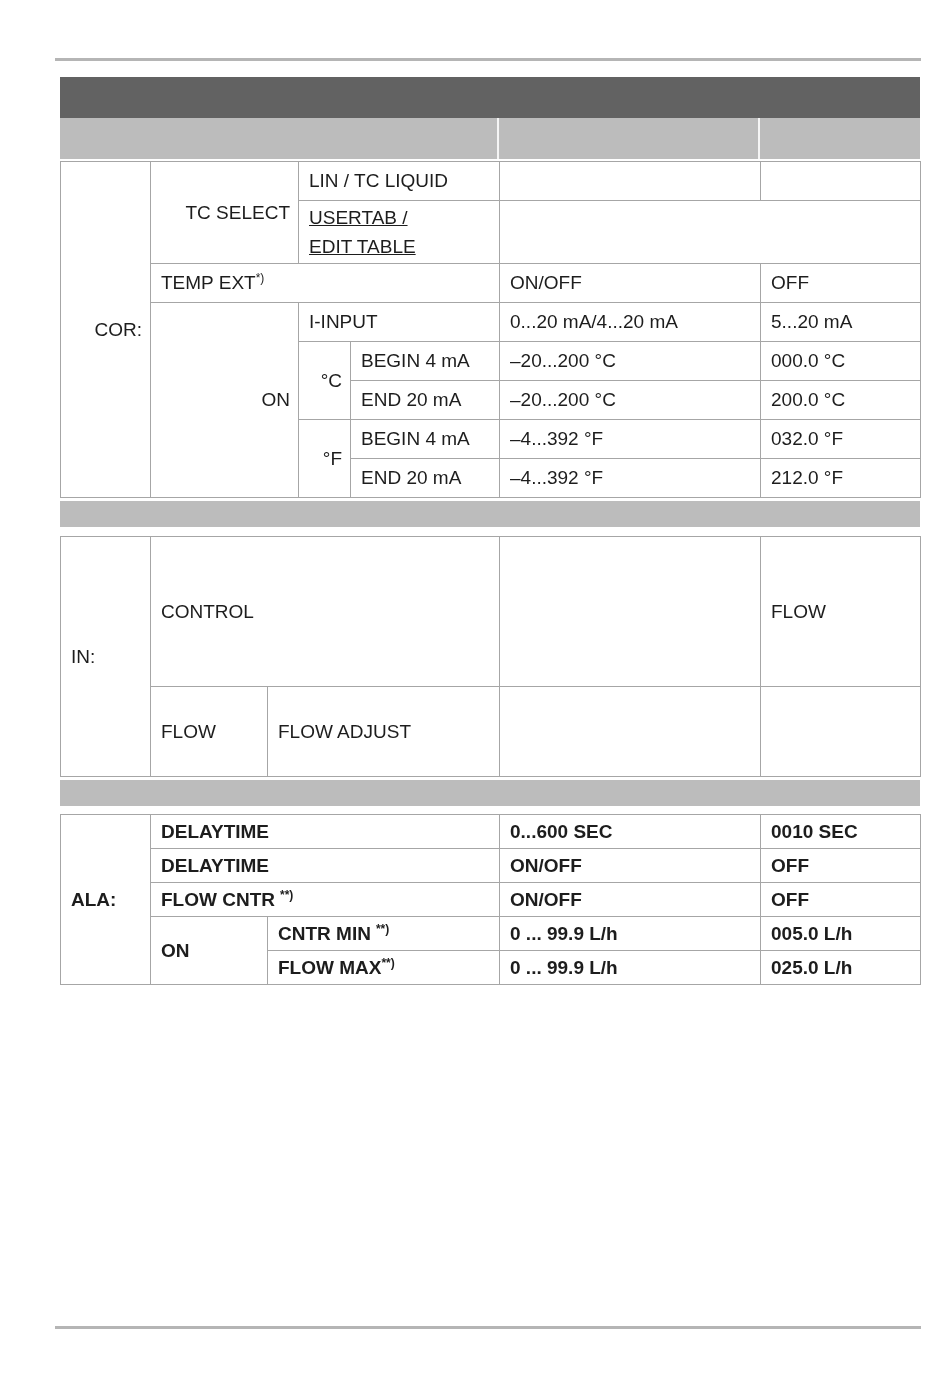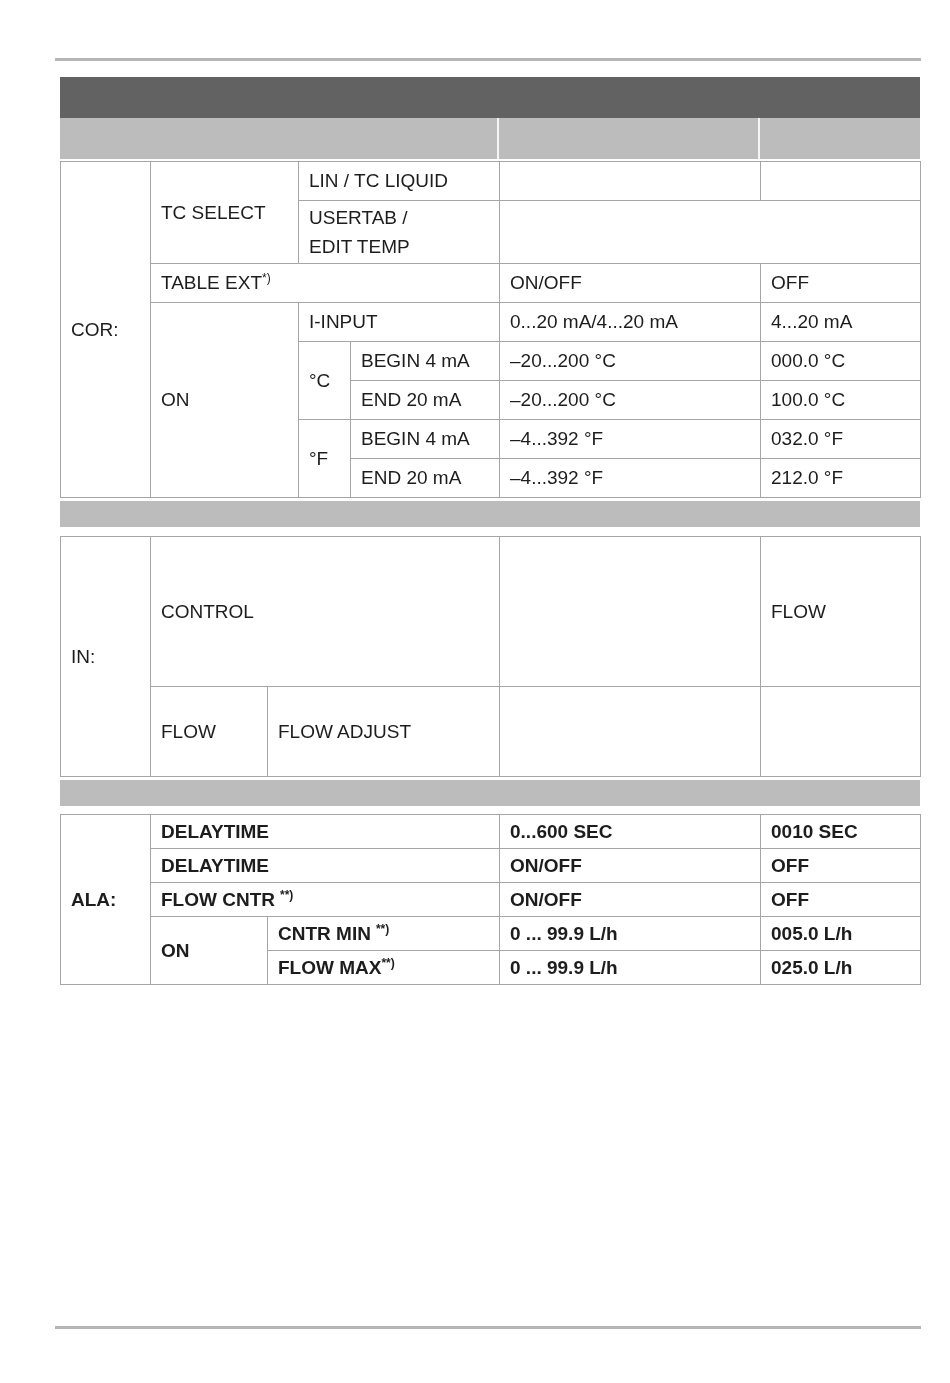--- a/index.html
+++ b/index.html
@@ -62,31 +62,32 @@
   table.ptable td {
     border: 1px solid #a6a6a6;
     padding: 0 8px 0 10px;
     vertical-align: middle;
     overflow: hidden;
     line-height: 1.25;
   }
   td.valign-top {
     vertical-align: top;
     padding-top: 8px;
+    text-align: right;
   }
   td.valign-top-tall {
     vertical-align: top;
     padding-top: 14px;
   }
   td.valign-top-ala {
     vertical-align: top;
     padding-top: 5px;
   }
   tr.r38 td { height: 38px; }
-  tr.r62 td { height: 62px; }
+  tr.r62 td { height: 62px; text-decoration: underline; }
   tr.r149 td { height: 149px; }
   tr.r89 td { height: 89px; }
   tr.r33 td { height: 33px; font-weight: bold; }
   .two-line { line-height: 29px; }
   .sup {
     font-size: 12px;
     position: relative;
     top: -7px;
   }
   .sup.sp { margin-left: 5px; }
@@ -127,46 +128,46 @@
         <td rowspan="8" class="valign-top">COR:</td>
         <td rowspan="2" class="valign-top">TC SELECT</td>
         <td colspan="2">LIN / TC LIQUID</td>
         <td></td>
         <td></td>
       </tr>
       <tr class="r62">
         <td colspan="2">
           <div class="two-line">
             <div>USERTAB /</div>
-            <div>EDIT TEMP</div>
+            <div>EDIT TABLE</div>
           </div>
         </td>
         <td colspan="2"></td>
       </tr>
       <tr class="r38">
-        <td colspan="3"><span>TABLE EXT</span><span class="sup">*)</span></td>
+        <td colspan="3"><span>TEMP EXT</span><span class="sup">*)</span></td>
         <td>ON/OFF</td>
         <td>OFF</td>
       </tr>
       <tr class="r38">
         <td rowspan="5" class="valign-top">ON</td>
         <td colspan="2">I-INPUT</td>
         <td>0...20 mA/4...20 mA</td>
-        <td>4...20 mA</td>
+        <td>5...20 mA</td>
       </tr>
       <tr class="r38">
         <td rowspan="2" class="valign-top">°C</td>
         <td>BEGIN 4 mA</td>
         <td>–20...200 °C</td>
         <td>000.0 °C</td>
       </tr>
       <tr class="r38">
         <td>END 20 mA</td>
         <td>–20...200 °C</td>
-        <td>100.0 °C</td>
+        <td>200.0 °C</td>
       </tr>
       <tr class="r38">
         <td rowspan="2" class="valign-top">°F</td>
         <td>BEGIN 4 mA</td>
         <td>–4...392 °F</td>
         <td>032.0 °F</td>
       </tr>
       <tr class="r38">
         <td>END 20 mA</td>
         <td>–4...392 °F</td>

